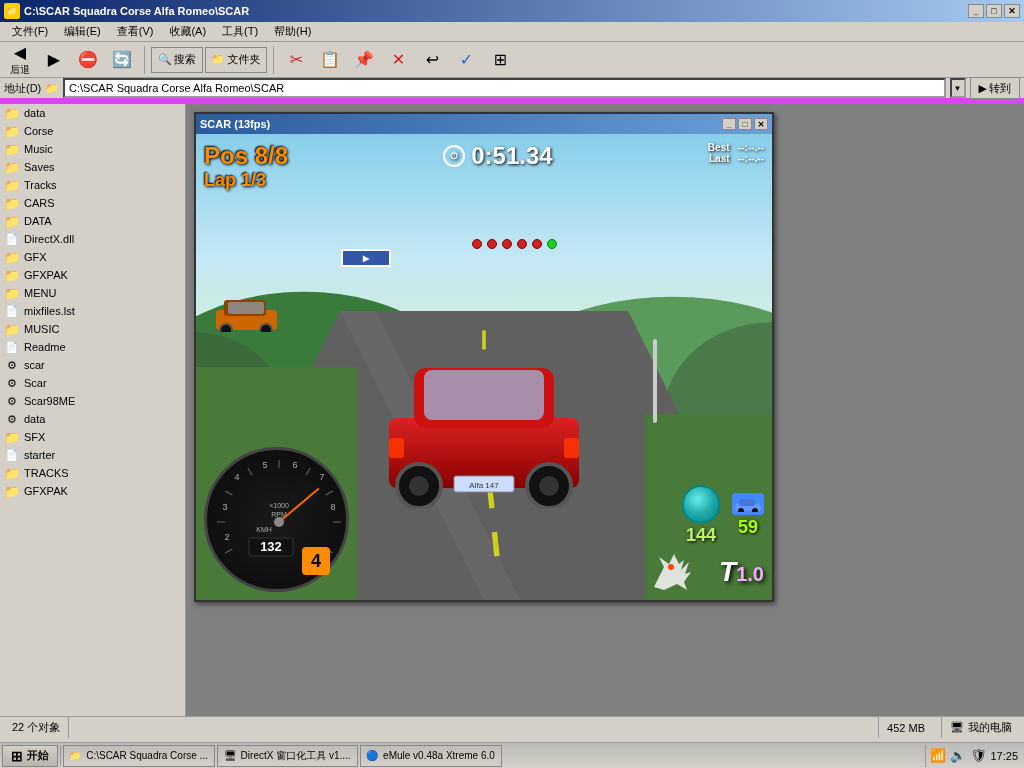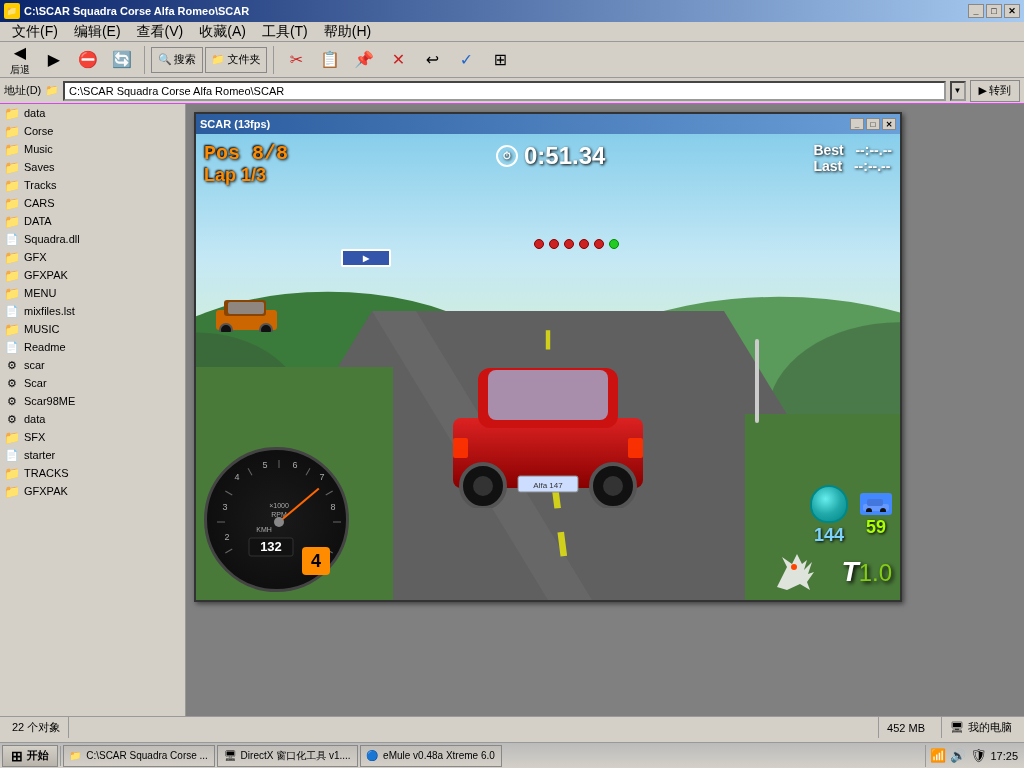--- a/index.html
+++ b/index.html
@@ -43,21 +43,21 @@
       background: #d4d0c8;
       height: 20px;
       display: flex;
       align-items: center;
       padding: 0 4px;
       border-bottom: 1px solid #999;
     }
     .menu-item {
       padding: 2px 8px;
       cursor: pointer;
-      font-size: 14px;
+      font-size: 11px;
     }
 
     
     .toolbar {
       background: #d4d0c8;
       height: 36px;
       display: flex;
       align-items: center;
       padding: 2px 4px;
       gap: 2px;
@@ -84,21 +84,21 @@
       font-size: 11px;
     }
 
     
     .address-bar {
       background: #d4d0c8;
       height: 26px;
       display: flex;
       align-items: center;
       padding: 2px 4px;
-      border-bottom: 1px solid #d946ef;
+      border-bottom: 6px solid #d946ef;
       gap: 4px;
     }
     .address-label { font-size: 11px; }
     .address-input {
       flex: 1;
       height: 20px;
       border: 2px inset #999;
       background: white;
       font-size: 11px;
       padding: 0 4px;
@@ -162,21 +162,21 @@
       background: #808080;
       position: relative;
       overflow: hidden;
     }
 
     
     .game-window {
       position: absolute;
       top: 8px;
       left: 8px;
-      width: 708px;
+      width: 580px;
       height: 490px;
       border: 2px solid #333;
       box-shadow: 2px 2px 5px rgba(0,0,0,0.5);
     }
     .game-title-bar {
       background: linear-gradient(to right, #2b5c9e, #6a9fd8);
       height: 20px;
       display: flex;
       align-items: center;
       justify-content: space-between;
@@ -390,21 +390,21 @@
     <div class="sidebar-item">
       <span class="folder-icon">📁</span>
       <span>CARS</span>
     </div>
     <div class="sidebar-item">
       <span class="folder-icon">📁</span>
       <span>DATA</span>
     </div>
     <div class="sidebar-item">
       <span class="file-icon">📄</span>
-      <span>Squadra.dll</span>
+      <span>DirectX.dll</span>
     </div>
     <div class="sidebar-item">
       <span class="folder-icon">📁</span>
       <span>GFX</span>
     </div>
     <div class="sidebar-item">
       <span class="folder-icon">📁</span>
       <span>GFXPAK</span>
     </div>
     <div class="sidebar-item">
@@ -545,30 +545,30 @@
                 <stop offset="0%" style="stop-color:#dd2222;stop-opacity:1"></stop>
                 <stop offset="100%" style="stop-color:#880000;stop-opacity:1"></stop>
               </linearGradient>
             </defs>
           </svg>
         </div>
 
         <div style="position:absolute;top:8px;left:8px;right:8px;display:flex;justify-content:space-between;align-items:flex-start;z-index:10;">
 
           <div style="color:#ff8c00;font-weight:bold;text-shadow:1px 1px 3px black,-1px -1px 2px black;">
-            <div style="font-size:20px;font-family:Liberation Mono, monospace;">Pos 8/8</div>
+            <div style="font-size:24px;">Pos 8/8</div>
             <div style="font-size:18px;">Lap 1/3</div>
           </div>
 
           <div style="color:white;font-weight:bold;text-shadow:1px 1px 3px black;display:flex;align-items:center;gap:6px;">
             <div style="width:22px;height:22px;border:2px solid white;border-radius:50%;display:flex;align-items:center;justify-content:center;font-size:10px;">⏱</div>
             <span style="font-size:24px;">0:51.34</span>
           </div>
 
-          <div style="color:white;font-weight:bold;text-shadow:1px 1px 3px black;font-size:14px;">
+          <div style="color:white;font-weight:bold;text-shadow:1px 1px 3px black;text-align:right;font-size:10px;">
             <div><span>Best</span> &nbsp; <span>--:--.--</span></div>
             <div><span>Last</span> &nbsp; <span>--:--.--</span></div>
           </div>
         </div>
 
         <div style="position:absolute;bottom:8px;left:8px;right:8px;display:flex;justify-content:space-between;align-items:flex-end;z-index:10;">
 
           <div style="width:145px;height:145px;background:radial-gradient(circle,#1a1a1a,#0a0a0a);border-radius:50%;border:3px solid #444;position:relative;display:flex;align-items:center;justify-content:center;">
             <svg width="145" height="145" viewBox="0 0 145 145" style="position:absolute;top:0;left:0;">
 
@@ -606,21 +606,21 @@
             </svg>
 
             <div style="position:absolute;bottom:14px;right:16px;width:28px;height:28px;background:#ff8c00;border-radius:4px;display:flex;align-items:center;justify-content:center;font-size:18px;font-weight:bold;color:black;">4</div>
           </div>
 
           <div style="display:flex;flex-direction:column;align-items:flex-end;gap:6px;">
             <div style="display:flex;gap:12px;align-items:center;">
 
               <div style="display:flex;flex-direction:column;align-items:center;gap:2px;">
                 <div style="width:38px;height:38px;background:radial-gradient(circle at 40% 35%,#6ee,#2aa,#088);border-radius:50% 50% 45% 45%;border:2px solid #088;"></div>
-                <span style="font-size:18px;font-weight:bold;color:#7dd3fc;text-shadow:1px 1px 3px black;">144</span>
+                <span style="font-size:18px;font-weight:bold;color:#bef264;text-shadow:1px 1px 3px black;">144</span>
               </div>
 
               <div style="display:flex;flex-direction:column;align-items:center;gap:2px;">
                 <div style="width:32px;height:22px;background:#4488ff;border-radius:3px;display:flex;align-items:center;justify-content:center;">
                   <svg width="28" height="16" viewBox="0 0 28 16">
                     <rect x="1" y="8" width="26" height="7" rx="2" fill="#6699ff"></rect>
                     <rect x="5" y="3" width="16" height="7" rx="2" fill="#4477dd"></rect>
                     <circle cx="7" cy="15" r="3" fill="#111"></circle>
                     <circle cx="21" cy="15" r="3" fill="#111"></circle>
                   </svg>
@@ -630,21 +630,21 @@
             </div>
 
             <div style="display:flex;align-items:center;">
               <svg width="70" height="40" viewBox="0 0 70 40">
 
                 <path d="M5,35 L15,15 L10,5 L20,12 L25,2 L30,12 L35,8 L32,18 L40,10 L36,22 L42,20 L35,30 L38,38 L28,32 L15,38 Z" fill="#eee" opacity="0.9"></path>
                 <circle cx="22" cy="15" r="3" fill="#ff4400"></circle>
               </svg>
               <div style="display:flex;align-items:baseline;">
                 <span style="font-size:28px;color:white;font-weight:bold;font-style:italic;text-shadow:2px 2px 4px black;">T</span>
-                <span style="font-size:24px;color:#84cc16;font-weight:normal;text-shadow:2px 2px 4px black;">1.0</span>
+                <span style="font-size:20px;color:#f0abfc;font-weight:bold;text-shadow:2px 2px 4px black;">1.0</span>
               </div>
             </div>
           </div>
         </div>
 
       </div>
     </div>
 
   </div>
 </div>

